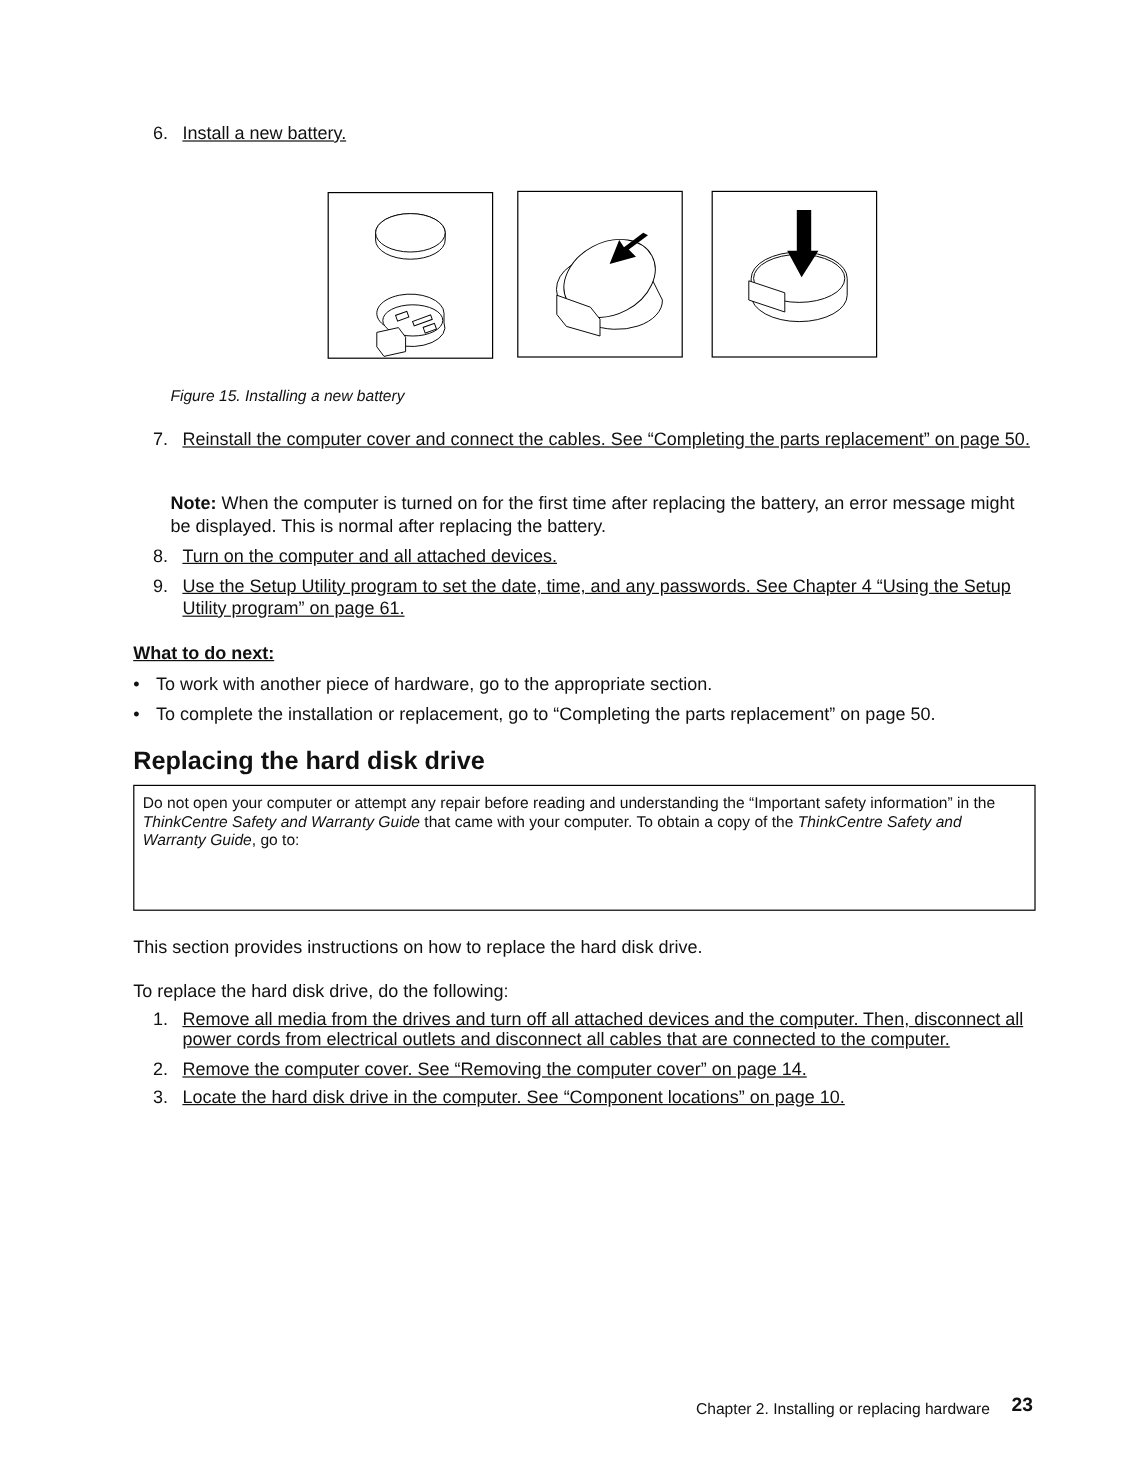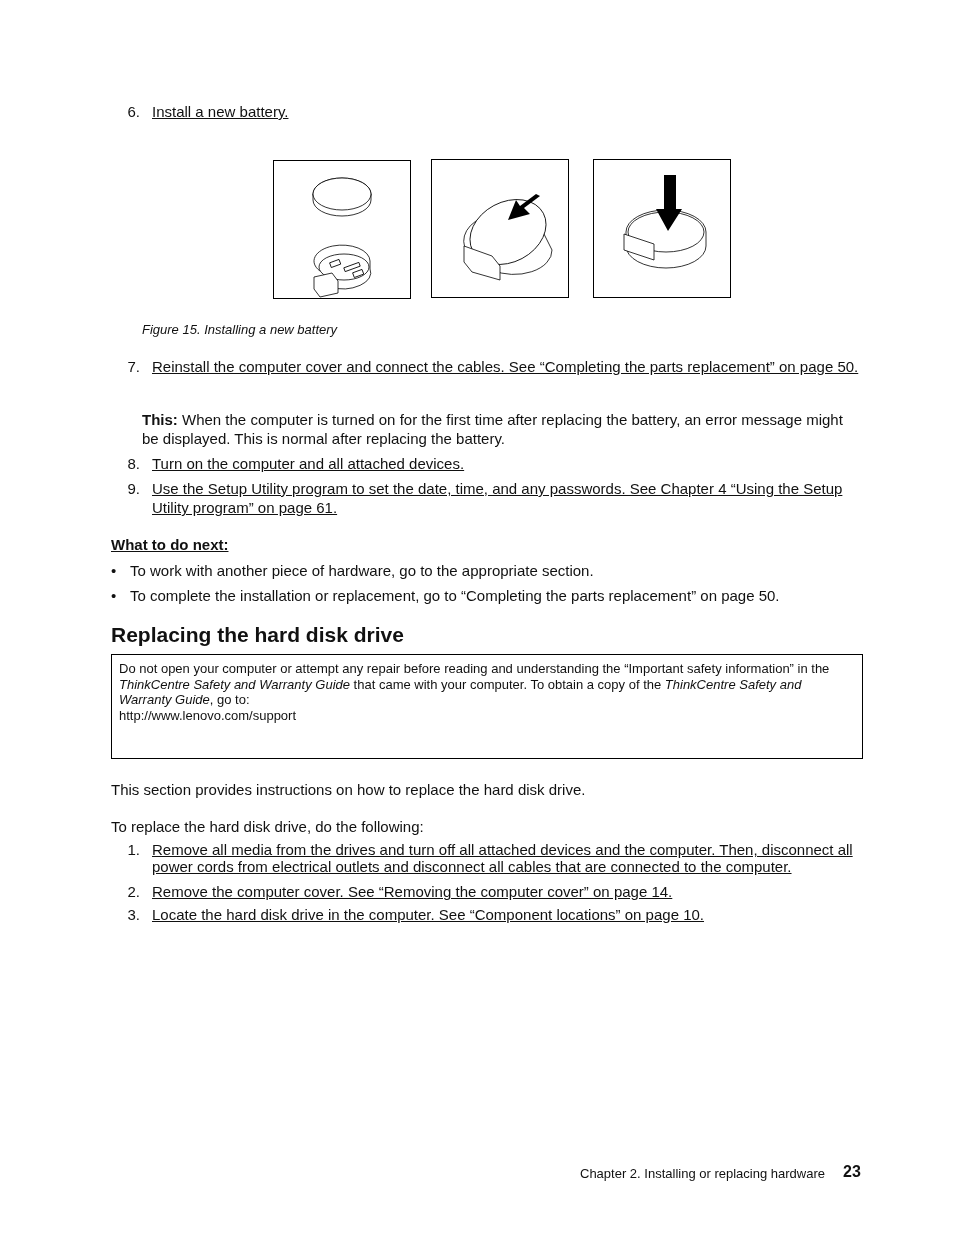--- a/index.html
+++ b/index.html
@@ -59,21 +59,21 @@
 </div>
 
 <div class="abs caption" style="left:142px;top:322px;">Figure 15.  Installing a new battery</div>
 
 <div class="step" style="top:357px;">
   <span class="num">7.</span>
   <span class="body">Reinstall the computer cover and connect the cables. See “Completing the parts replacement” on page 50.</span>
 </div>
 
 <div class="abs t" style="left:142px;top:410px;width:720px;">
-  <b>This:</b><span> When the computer is turned on for the first time after replacing the battery, an error message might be displayed. This is normal after replacing the battery.</span>
+  <b>Note:</b><span> When the computer is turned on for the first time after replacing the battery, an error message might be displayed. This is normal after replacing the battery.</span>
 </div>
 
 <div class="step" style="top:454px;">
   <span class="num">8.</span>
   <span class="body">Turn on the computer and all attached devices.</span>
 </div>
 
 <div class="step" style="top:479px;">
   <span class="num">9.</span>
   <span class="body">Use the Setup Utility program to set the date, time, and any passwords. See Chapter 4 “Using the Setup Utility program” on page 61.</span>
@@ -87,21 +87,20 @@
 <div class="bullet" style="top:586px;">
   <span class="dot">•</span>
   <span class="btext">To complete the installation or replacement, go to “Completing the parts replacement” on page 50.</span>
 </div>
 
 <h2 class="abs" style="left:111px;top:623px;text-align:right;">Replacing the hard disk drive</h2>
 
 <div class="attn">
   <div class="inner">
     <div><span>Do not open your computer or attempt any repair before reading and understanding the “Important safety information” in the </span><i>ThinkCentre Safety and Warranty Guide</i><span> that came with your computer. To obtain a copy of the </span><i>ThinkCentre Safety and Warranty Guide</i><span>, go to:</span></div>
-    <div>http://www.lenovo.com/support</div>
   </div>
 </div>
 
 <div class="abs t" style="left:111px;top:780px;">This section provides instructions on how to replace the hard disk drive.</div>
 <div class="abs t" style="left:111px;top:817px;">To replace the hard disk drive, do the following:</div>
 
 <div class="step" style="top:841px;line-height:17px;">
   <span class="num">1.</span>
   <span class="body">Remove all media from the drives and turn off all attached devices and the computer. Then, disconnect all power cords from electrical outlets and disconnect all cables that are connected to the computer.</span>
 </div>

